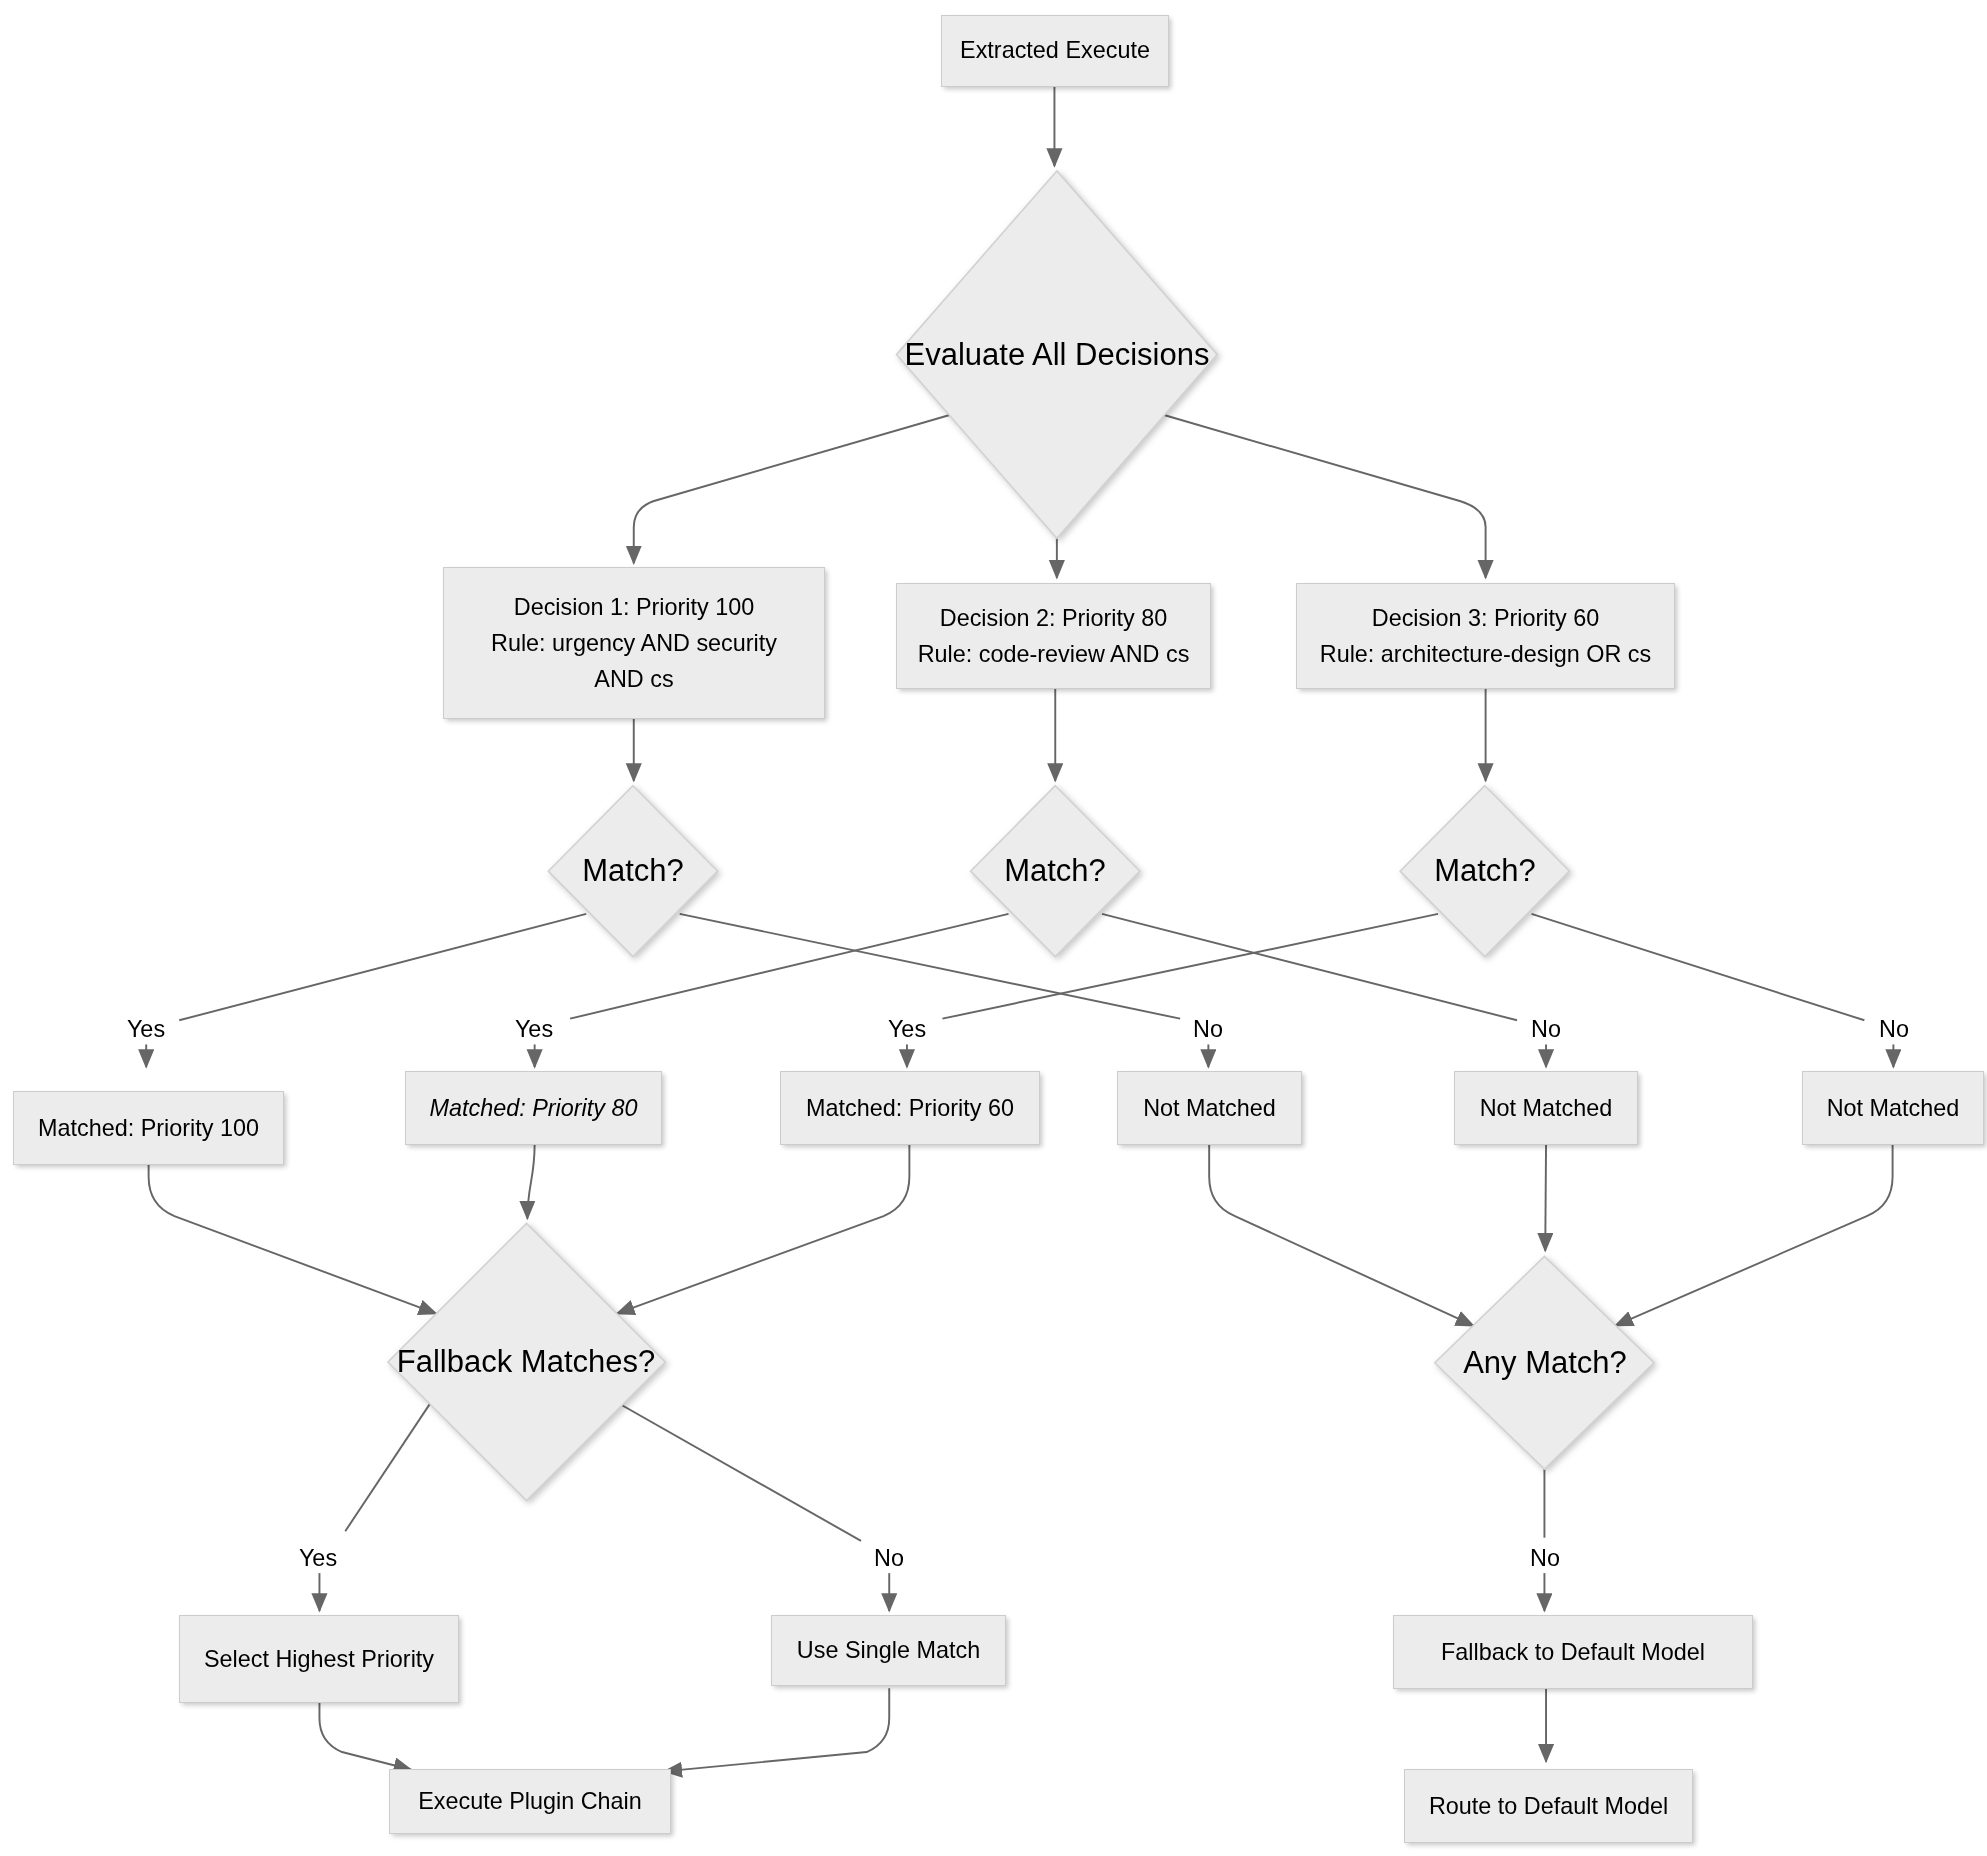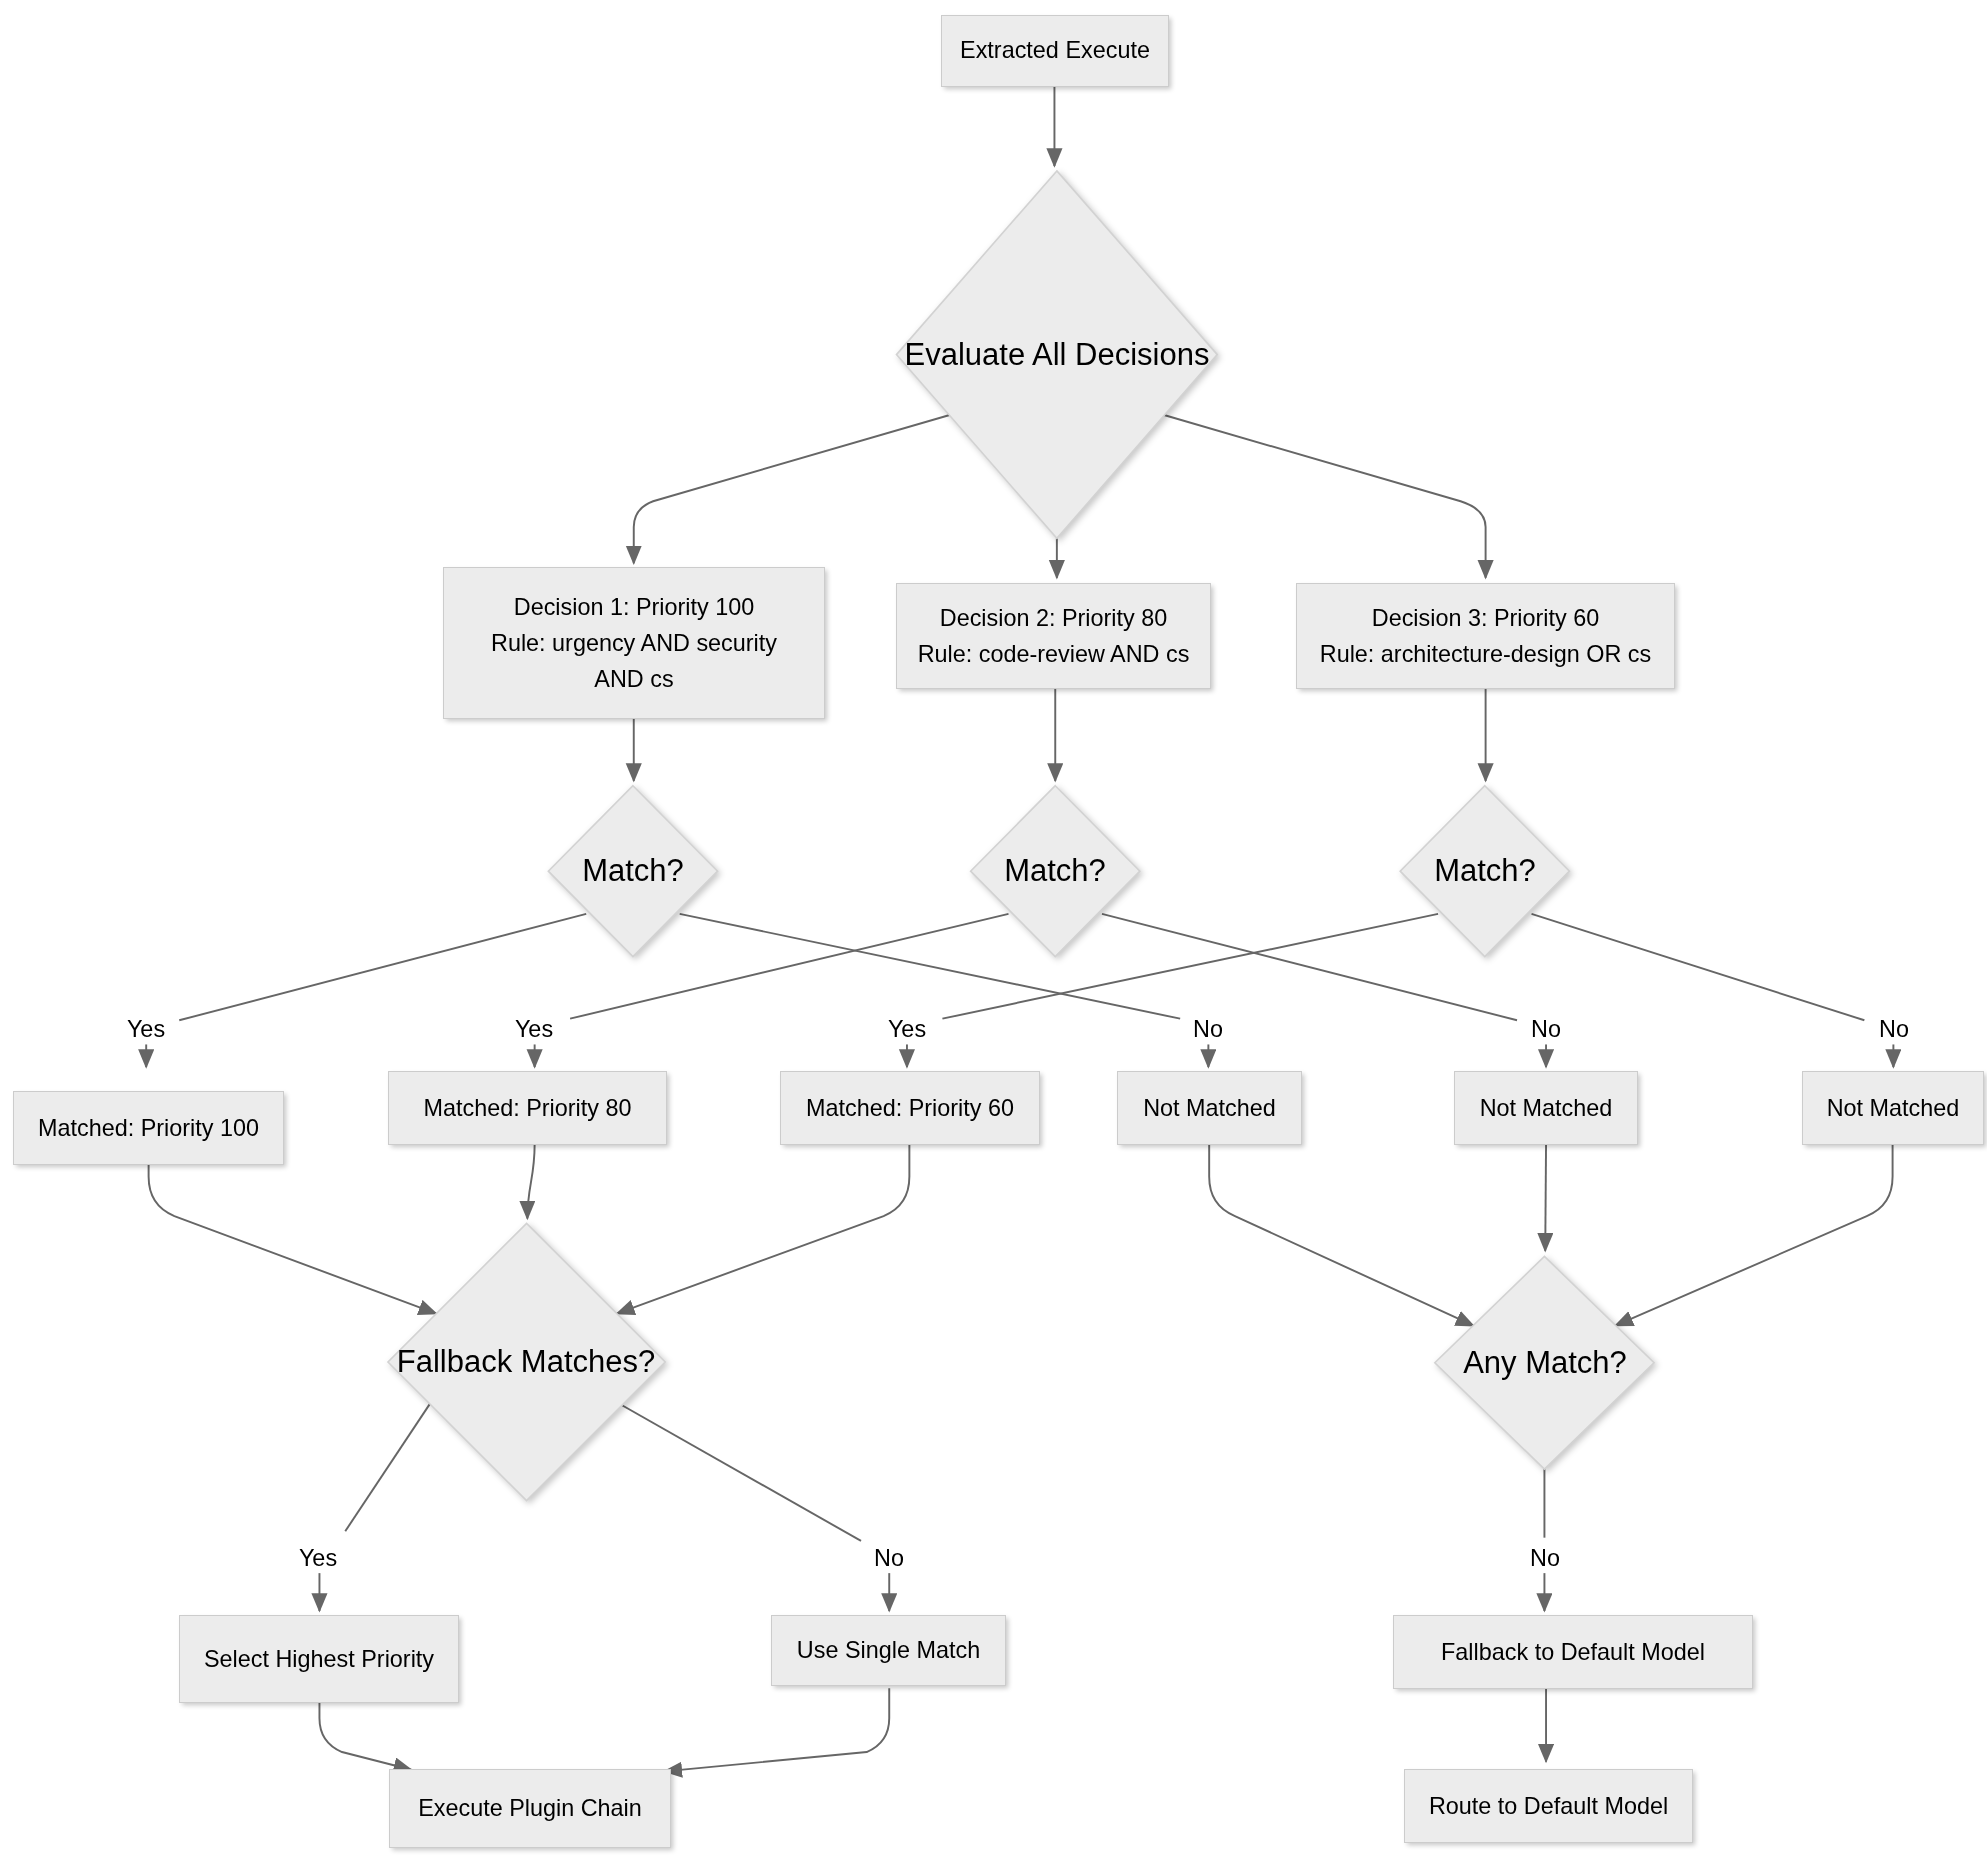--- a/index.html
+++ b/index.html
@@ -104,37 +104,37 @@
 AND cs</div>
 
 <div class="node-rect" style="left:896px; top:583px; width:315px; height:106px;">Decision 2: Priority 80
 Rule: code-review AND cs</div>
 
 <div class="node-rect" style="left:1296px; top:583px; width:379px; height:106px;">Decision 3: Priority 60
 Rule: architecture-design OR cs</div>
 
 <div class="node-rect" style="left:13px; top:1071px; width:271px; height:74px;margin-top:20px;">Matched: Priority 100</div>
 
-<div class="node-rect" style="left:388px; top:1071px; width:279px; height:74px;">Matched: Priority 80</div>
+<div class="node-rect" style="left:405px; top:1071px; width:257px; height:74px;font-style:italic;">Matched: Priority 80</div>
 
 <div class="node-rect" style="left:780px; top:1071px; width:260px; height:74px;">Matched: Priority 60</div>
 
 <div class="node-rect" style="left:1117px; top:1071px; width:185px; height:74px;">Not Matched</div>
 
 <div class="node-rect" style="left:1454px; top:1071px; width:184px; height:74px;">Not Matched</div>
 
 <div class="node-rect" style="left:1802px; top:1071px; width:182px; height:74px;">Not Matched</div>
 
 <div class="node-rect" style="left:179px; top:1615px; width:280px; height:88px;">Select Highest Priority</div>
 
 <div class="node-rect" style="left:771px; top:1615px; width:235px; height:71px;">Use Single Match</div>
 
 <div class="node-rect" style="left:1393px; top:1615px; width:360px; height:74px;">Fallback to Default Model</div>
 
-<div class="node-rect" style="left:389px; top:1769px; width:282px; height:79px;">Execute Plugin Chain</div>
+<div class="node-rect" style="left:389px; top:1769px; width:282px; height:65px;">Execute Plugin Chain</div>
 
 <div class="node-rect" style="left:1404px; top:1769px; width:289px; height:74px;">Route to Default Model</div>
 
 <div class="diamond-label" style="left:1057px; top:355px;">Evaluate All Decisions</div>
 <div class="diamond-label" style="left:633px; top:871px;">Match?</div>
 <div class="diamond-label" style="left:1055px; top:871px;">Match?</div>
 <div class="diamond-label" style="left:1485px; top:871px;">Match?</div>
 <div class="diamond-label" style="left:526px; top:1362px;">Fallback Matches?</div>
 <div class="diamond-label" style="left:1545px; top:1363px;">Any Match?</div>
 

